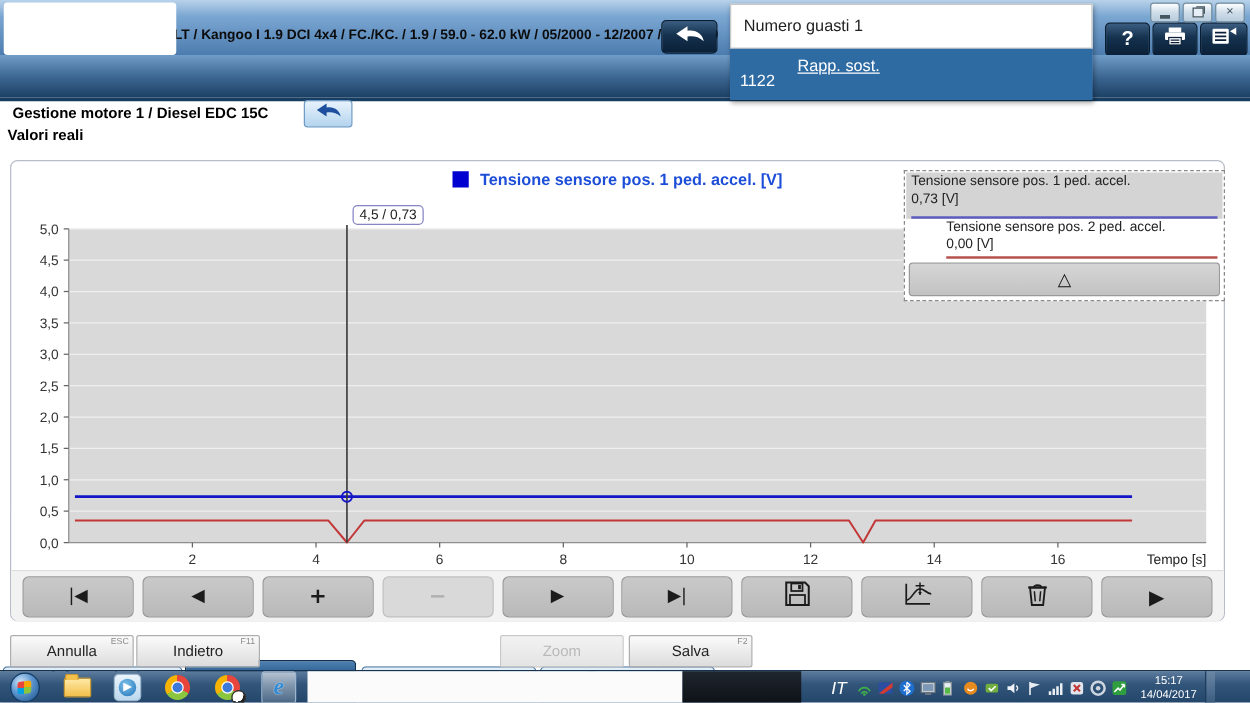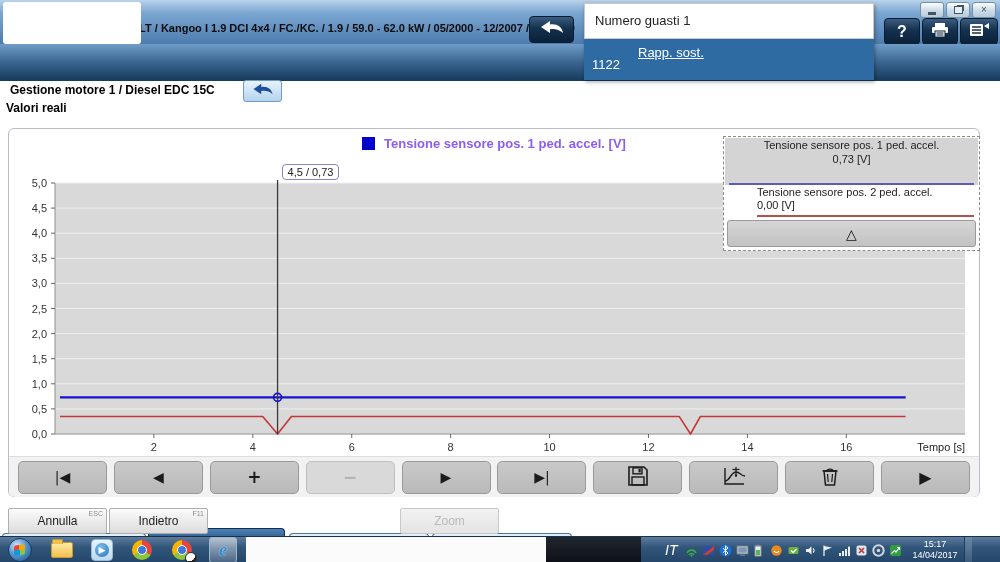--- a/index.html
+++ b/index.html
@@ -40,29 +40,29 @@
   #fault-popup .bodyrow{background:#2e6ba3;color:#fff;display:flex;padding:6px 8px 8px;gap:10px;font-size:13px;}
   #fault-popup .code{flex:0 0 36px;padding-top:12px;}
   #fault-popup .desc{flex:1;line-height:1.25;}
   #fault-popup .desc a{color:#fff;text-decoration:underline;cursor:pointer;}
   #fault-popup .desc .l1{text-indent:10px;}
 
   
   #chart-panel{left:8px;top:128px;width:972px;height:369px;background:#fff;border:1px solid #b9bdc9;border-radius:6px;box-sizing:border-box;}
   #legend{left:8px;top:136px;width:972px;display:flex;justify-content:center;align-items:center;gap:9px;z-index:3;}
   #legend .sq{width:13px;height:13px;}
-  #legend .ltext{font-size:13px;font-weight:bold;color:#8b5cf6;}
+  #legend .ltext{font-size:13px;font-weight:bold;color:#1d4ed8;}
   #plot-svg{left:8px;top:128px;z-index:1;}
   #cursor-label{z-index:4;background:#fff;border:1px solid #8585c5;border-radius:4px;padding:1px 5px;font-size:11px;color:#222;}
 
   
   #value-panel{left:723px;top:136px;width:253px;z-index:5;border:1px dashed #8a8a8a;background:#fff;padding:1px;}
   .vp-item{padding:1px 4px 0;font-size:11px;color:#222;line-height:1.25;cursor:pointer;}
   .vp-item.sel{background:#d4d4d4;}
-  .vp-item .u1{border-bottom:2px solid #5c5cc0;padding-bottom:16px;text-align:center;}
+  .vp-item .u1{border-bottom:2px solid #5c5cc0;padding-bottom:6px;}
   .vp-item .u2{border-bottom:2px solid #b5524e;padding-bottom:2px;margin-left:28px;}
   #vp-collapse{margin:3px 2px 2px;height:25px;background:linear-gradient(#d6d6d6,#c2c2c2);border:1px solid #9a9a9a;border-radius:3px;display:flex;align-items:center;justify-content:center;font-family:"DejaVu Sans",sans-serif;font-size:14px;color:#111;cursor:pointer;}
 
   
   #player-bar{left:9px;top:456px;width:970px;height:41px;background:#f2f2f2;border-top:1px solid #ddd;display:flex;align-items:center;justify-content:space-between;padding:0 9px;box-sizing:border-box;border-radius:0 0 6px 6px;}
   .pbtn{width:89px;height:33px;background:linear-gradient(#c9c9c9,#b9b9b9);border:1px solid #9a9a9a;border-radius:5px;display:flex;align-items:center;justify-content:center;font-family:"DejaVu Sans",sans-serif;font-size:14px;color:#1b1b1b;cursor:pointer;padding:0;}
   .pbtn.disabled{background:#d9d9d9;color:#b0b0b0;border-color:#c0c0c0;cursor:default;}
 
   
   .abtn{position:absolute;top:508px;width:97px;height:24px;background:linear-gradient(#fbfbfb,#dcdcdc);border:1px solid #aeaeae;border-radius:2px;font-size:12px;color:#222;display:flex;align-items:center;justify-content:center;cursor:pointer;}
@@ -350,20 +350,24 @@
     <span>Annulla</span>
     <span class="key">ESC</span>
   </div>
   <div class="abtn disabled" style="left:400px;">
     <span>Zoom</span>
   </div>
   <div class="abtn" style="left:109px;">
     <span>Indietro</span>
     <span class="key">F11</span>
   </div>
+  <div class="abtn" style="left:503px;">
+    <span>Salva</span>
+    <span class="key">F2</span>
+  </div>
 
   <div id="taskbar" class="abs">
     <div id="start-orb">
         <span class="flag"></span>
       </div>
     <div class="taskicon">
         <span class="folder"></span>
       </div>
     <div class="taskicon">
         <span class="wmp">

